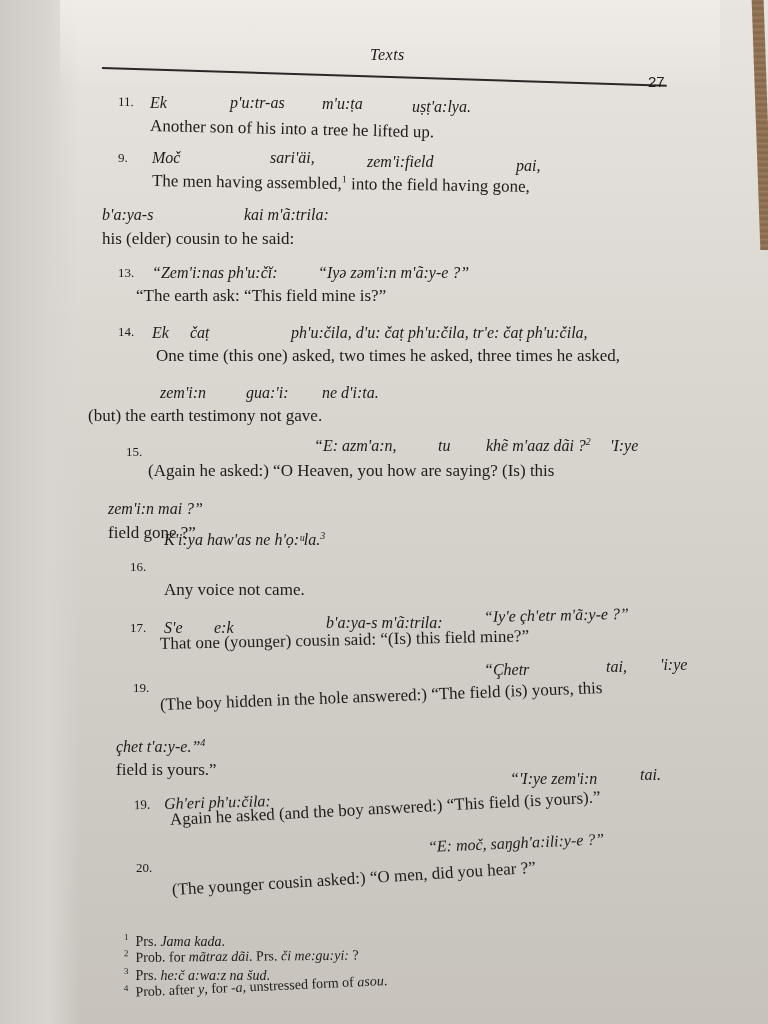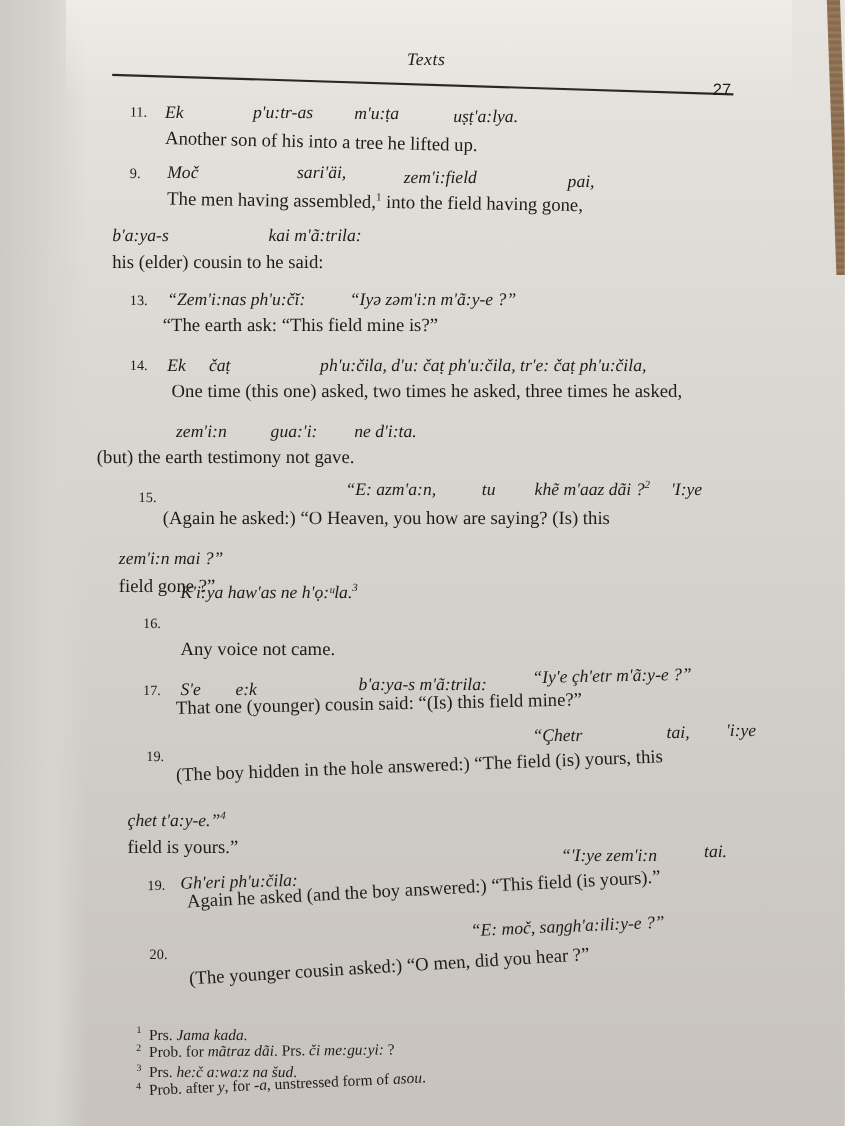--- a/index.html
+++ b/index.html
@@ -90,21 +90,21 @@
   <span class="abs trans" style="left:152px;top:171px;transform:rotate(0.9deg);transform-origin:left"><span>The men having assembled,</span><sup>1</sup> <span>into the field having gone,</span></span>
   <span class="abs orig" style="left:102px;top:206px">b'a:ya-s</span>
   <span class="abs orig" style="left:244px;top:206px">kai m'ã:trila:</span>
   <span class="abs trans" style="left:102px;top:229px">his (elder) cousin to   he said:</span>
 </div>
 
 <div>
   <span class="abs num" style="left:118px;top:265px">13.</span>
   <span class="abs orig" style="left:152px;top:264px">“Zem'i:nas ph'u:čĭ:</span>
   <span class="abs orig" style="left:318px;top:264px">“Iyə  zəm'i:n m'ã:y-e ?”</span>
-  <span class="abs trans" style="left:148px;top:286px">“The earth   ask:   “This   field   mine is?”</span>
+  <span class="abs trans" style="left:136px;top:286px">“The earth   ask:   “This   field   mine is?”</span>
 </div>
 
 <div>
   <span class="abs num" style="left:118px;top:324px">14.</span>
   <span class="abs orig" style="left:152px;top:324px">Ek</span>
   <span class="abs orig" style="left:190px;top:324px">čaṭ</span>
   <span class="abs orig" style="left:291px;top:324px">ph'u:čila, d'u:  čaṭ  ph'u:čila,  tr'e:  čaṭ  ph'u:čila,</span>
   <span class="abs trans" style="left:156px;top:346px">One time (this one) asked,  two times he asked,  three times he asked,</span>
   <span class="abs orig" style="left:160px;top:384px">zem'i:n</span>
   <span class="abs orig" style="left:246px;top:384px">gua:'i:</span>

